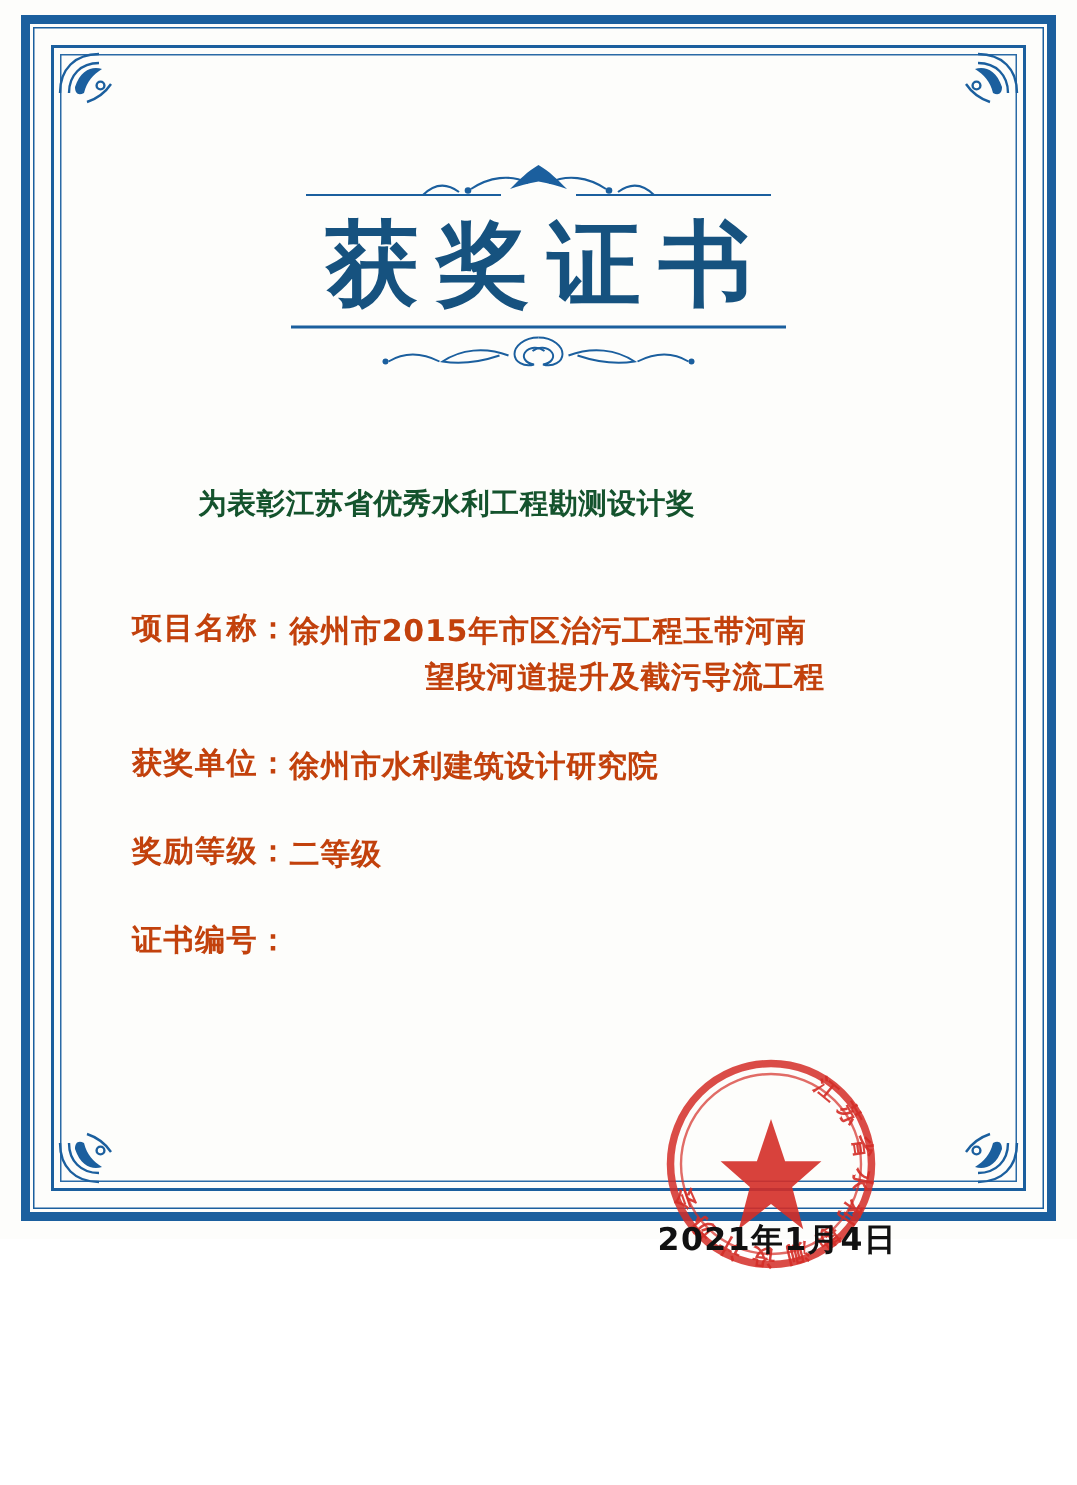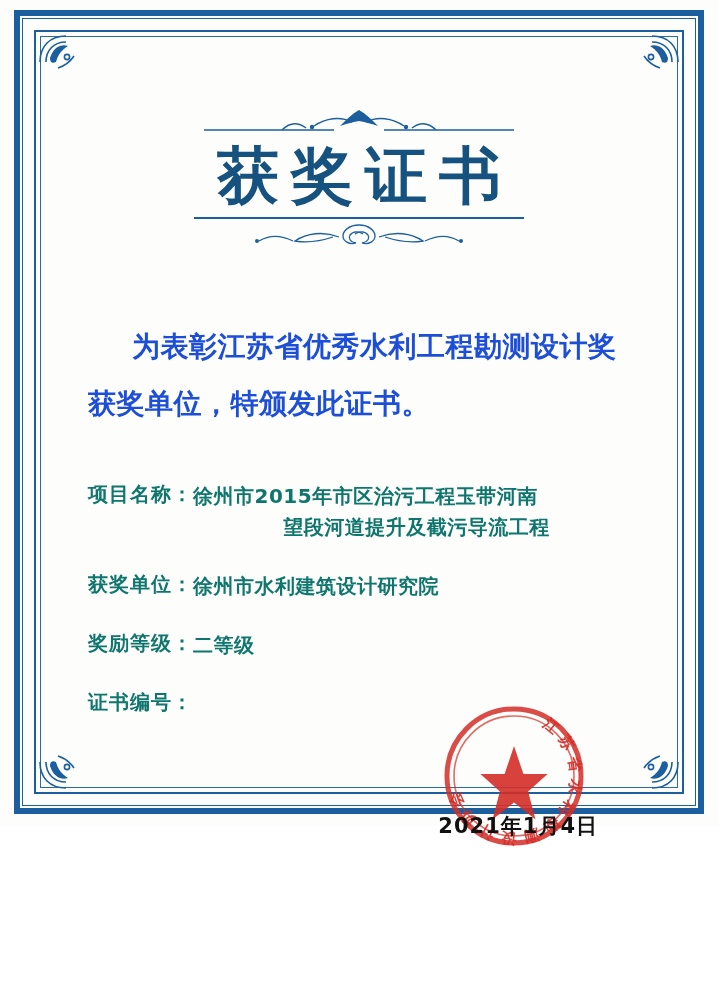--- a/index.html
+++ b/index.html
@@ -111,41 +111,41 @@
   .title-orn-bottom svg { display: block; margin: 0 auto; }
 
   
   .body-area {
     position: absolute;
     left: 88px;
     right: 78px;
     top: 318px;
   }
   .intro {
-    font-family: Liberation Sans, sans-serif;
+    font-family: Liberation Mono, monospace;
     font-weight: bold;
-    font-size: 28px;
-    color: #1d4ed8;
+    font-size: 19px;
+    color: #14532d;
     line-height: 2.05;
     letter-spacing: 0.5px;
   }
   .intro .line1 { text-indent: 44px; display: block; }
   .intro .line2 { display: block; }
 
   .fields {
     margin-top: 48px;
   }
   .field-row {
     display: flex;
     align-items: flex-start;
     margin-bottom: 28px;
     font-family: "DejaVu Sans", "Liberation Sans", sans-serif;
     font-size: 20px;
     font-weight: bold;
-    color: #0f766e;
+    color: #c2410c;
   }
   .field-label {
     flex: 0 0 auto;
     white-space: nowrap;
     letter-spacing: 1px;
   }
   .field-value {
     flex: 1 1 auto;
     line-height: 1.55;
     letter-spacing: 0.5px;
@@ -248,21 +248,20 @@
         <path d="M216 20 C228 14 240 14 250 20"></path>
         <circle cx="48" cy="20" r="2" fill="currentColor" stroke="none"></circle>
         <circle cx="252" cy="20" r="2" fill="currentColor" stroke="none"></circle>
       </svg>
     </div>
   </div>
 
   <div class="body-area">
     <div class="intro">
       <span class="line1">为表彰江苏省优秀水利工程勘测设计奖</span>
-      <span class="line2">获奖单位，特颁发此证书。</span>
     </div>
 
     <div class="fields">
 
       <div class="field-row">
         <div class="field-label">项目名称：</div>
         <div class="field-value">
           <span class="v1">徐州市2015年市区治污工程玉带河南</span>
           <span class="v2">望段河道提升及截污导流工程</span>
         </div>

